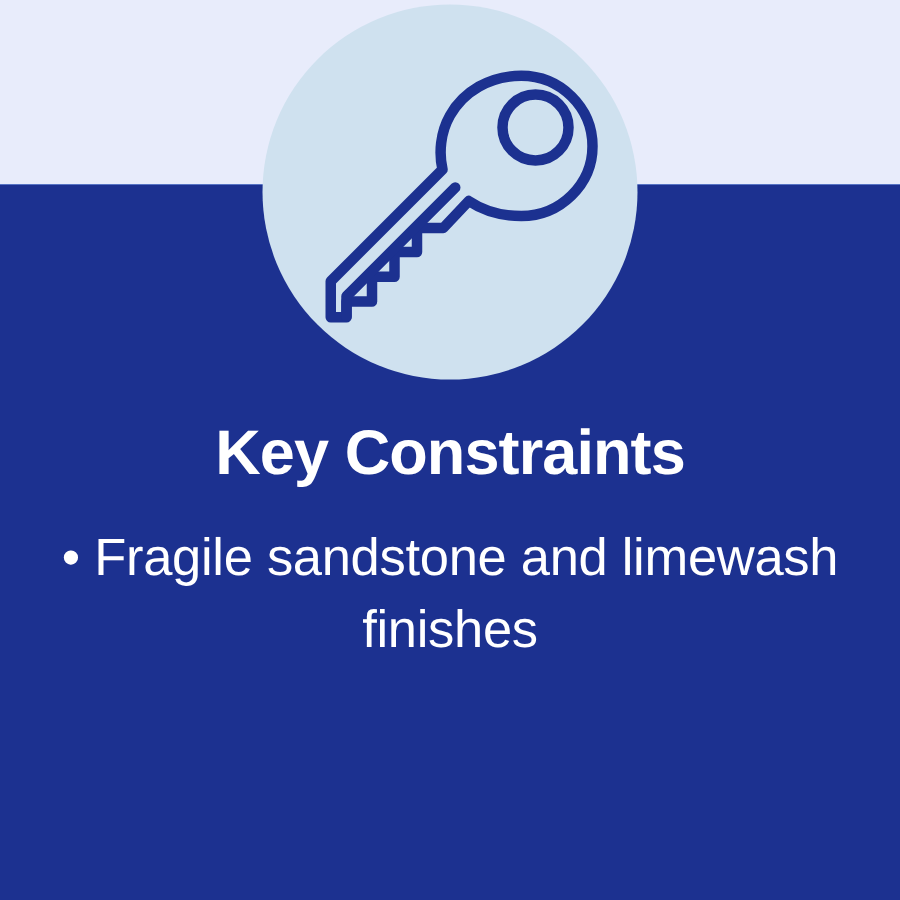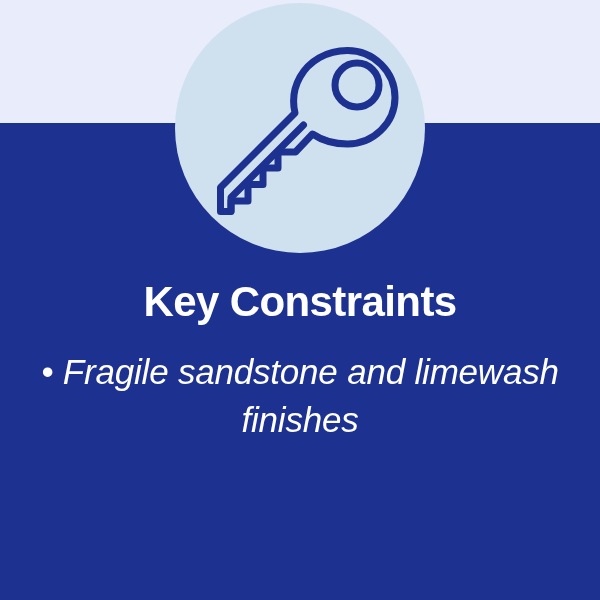--- a/index.html
+++ b/index.html
@@ -88,21 +88,20 @@
   }
   .bullet-item {
     font-family: "Liberation Sans", sans-serif;
     font-size: 35px;
     font-weight: normal;
     color: #ffffff;
     line-height: 48px;
     letter-spacing: -0.2px;
     margin: 0;
     padding: 0;
-    font-style: italic;
   }
 </style>
 </head>
 <body>
 
 <div id="card">
 
   <div class="band-top"></div>
   <div class="band-bottom"></div>
 

